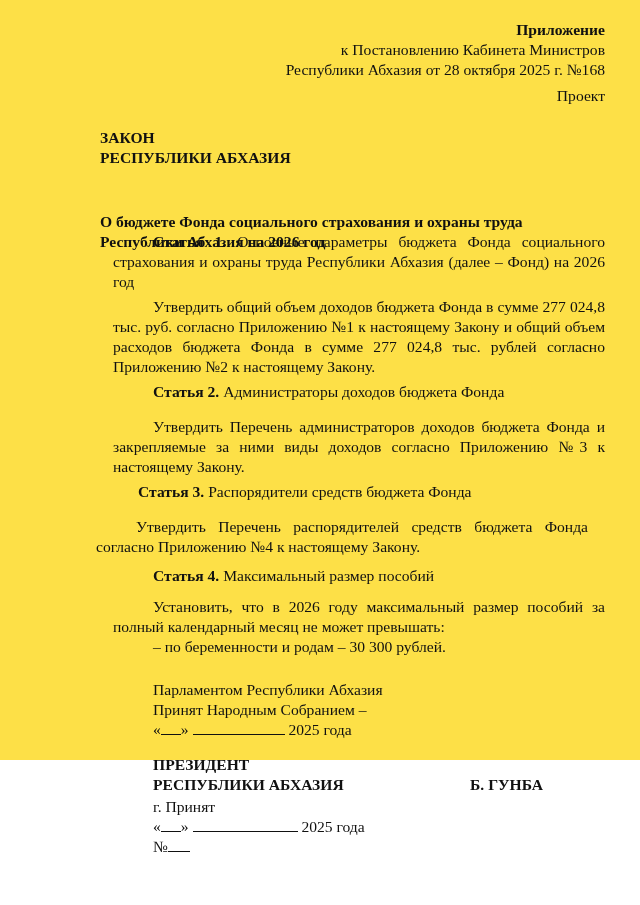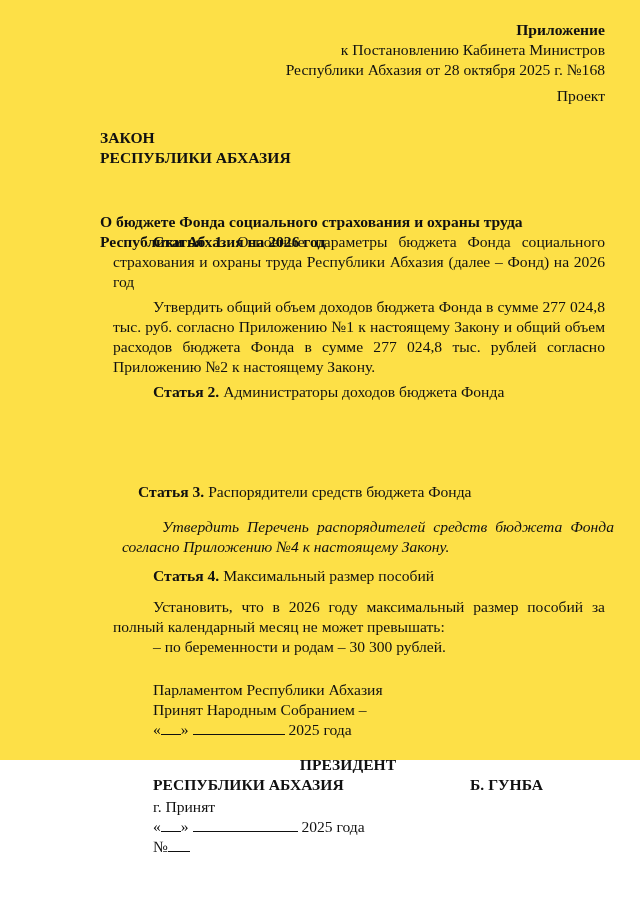--- a/index.html
+++ b/index.html
@@ -34,25 +34,25 @@
 
     #header { left: 200px; top: 20px; width: 405px; }
     #draft { left: 400px; top: 86px; width: 205px; }
     #law-title { left: 100px; top: 128px; width: 512px; }
     #subject { left: 100px; top: 180px; width: 512px; margin-top: 32px; }
     #art1 { left: 113px; top: 232px; width: 492px; }
     #art1-body { left: 113px; top: 297px; width: 492px; }
     #art2 { left: 113px; top: 382px; width: 492px; }
     #art2-body { left: 113px; top: 417px; width: 492px; }
     #art3 { left: 98px; top: 482px; width: 492px; }
-    #art3-body { left: 122px; top: 517px; width: 492px; font-style: italic; }
+    #art3-body { left: 96px; top: 517px; width: 492px; }
     #art4 { left: 113px; top: 566px; width: 492px; }
     #art4-body { left: 113px; top: 597px; width: 492px; }
     #adopted { left: 153px; top: 680px; width: 300px; }
-    #signature { left: 153px; top: 755px; width: 390px; text-align: center; }
+    #signature { left: 153px; top: 755px; width: 390px; }
     #signature .row { display: flex; justify-content: space-between; }
     #place { left: 153px; top: 797px; width: 300px; }
     .list-item { padding-left: 40px; }
     .blank { display: inline-block; border-bottom: 1px solid #111; height: 14px; vertical-align: baseline; }
   </style>
 </head>
 <body>
 
 <div class="page">
 
@@ -79,20 +79,23 @@
   <div class="block just indent" id="art1">
     <p><span class="bold">Статья 1.</span> <span>Основные параметры бюджета Фонда социального страхования и охраны труда Республики Абхазия (далее – Фонд) на 2026 год</span></p>
   </div>
   <div class="block just indent" id="art1-body">
     <p>Утвердить общий объем доходов бюджета Фонда в сумме 277 024,8 тыс. руб. согласно Приложению №1 к настоящему Закону и общий объем расходов бюджета Фонда в сумме 277 024,8 тыс. рублей согласно Приложению №2 к настоящему Закону.</p>
   </div>
 
   <div class="block indent" id="art2">
     <p><span class="bold">Статья 2.</span> <span>Администраторы доходов бюджета Фонда</span></p>
   </div>
+  <div class="block just indent" id="art2-body">
+    <p>Утвердить Перечень администраторов доходов бюджета Фонда и закрепляемые за ними виды доходов согласно Приложению №3 к настоящему Закону.</p>
+  </div>
 
   <div class="block indent" id="art3">
     <p><span class="bold">Статья 3.</span> <span>Распорядители средств бюджета Фонда</span></p>
   </div>
   <div class="block just indent" id="art3-body">
     <p>Утвердить Перечень распорядителей средств бюджета Фонда согласно Приложению №4 к настоящему Закону.</p>
   </div>
 
   <div class="block indent" id="art4">
     <p><span class="bold">Статья 4.</span> <span>Максимальный размер пособий</span></p>

